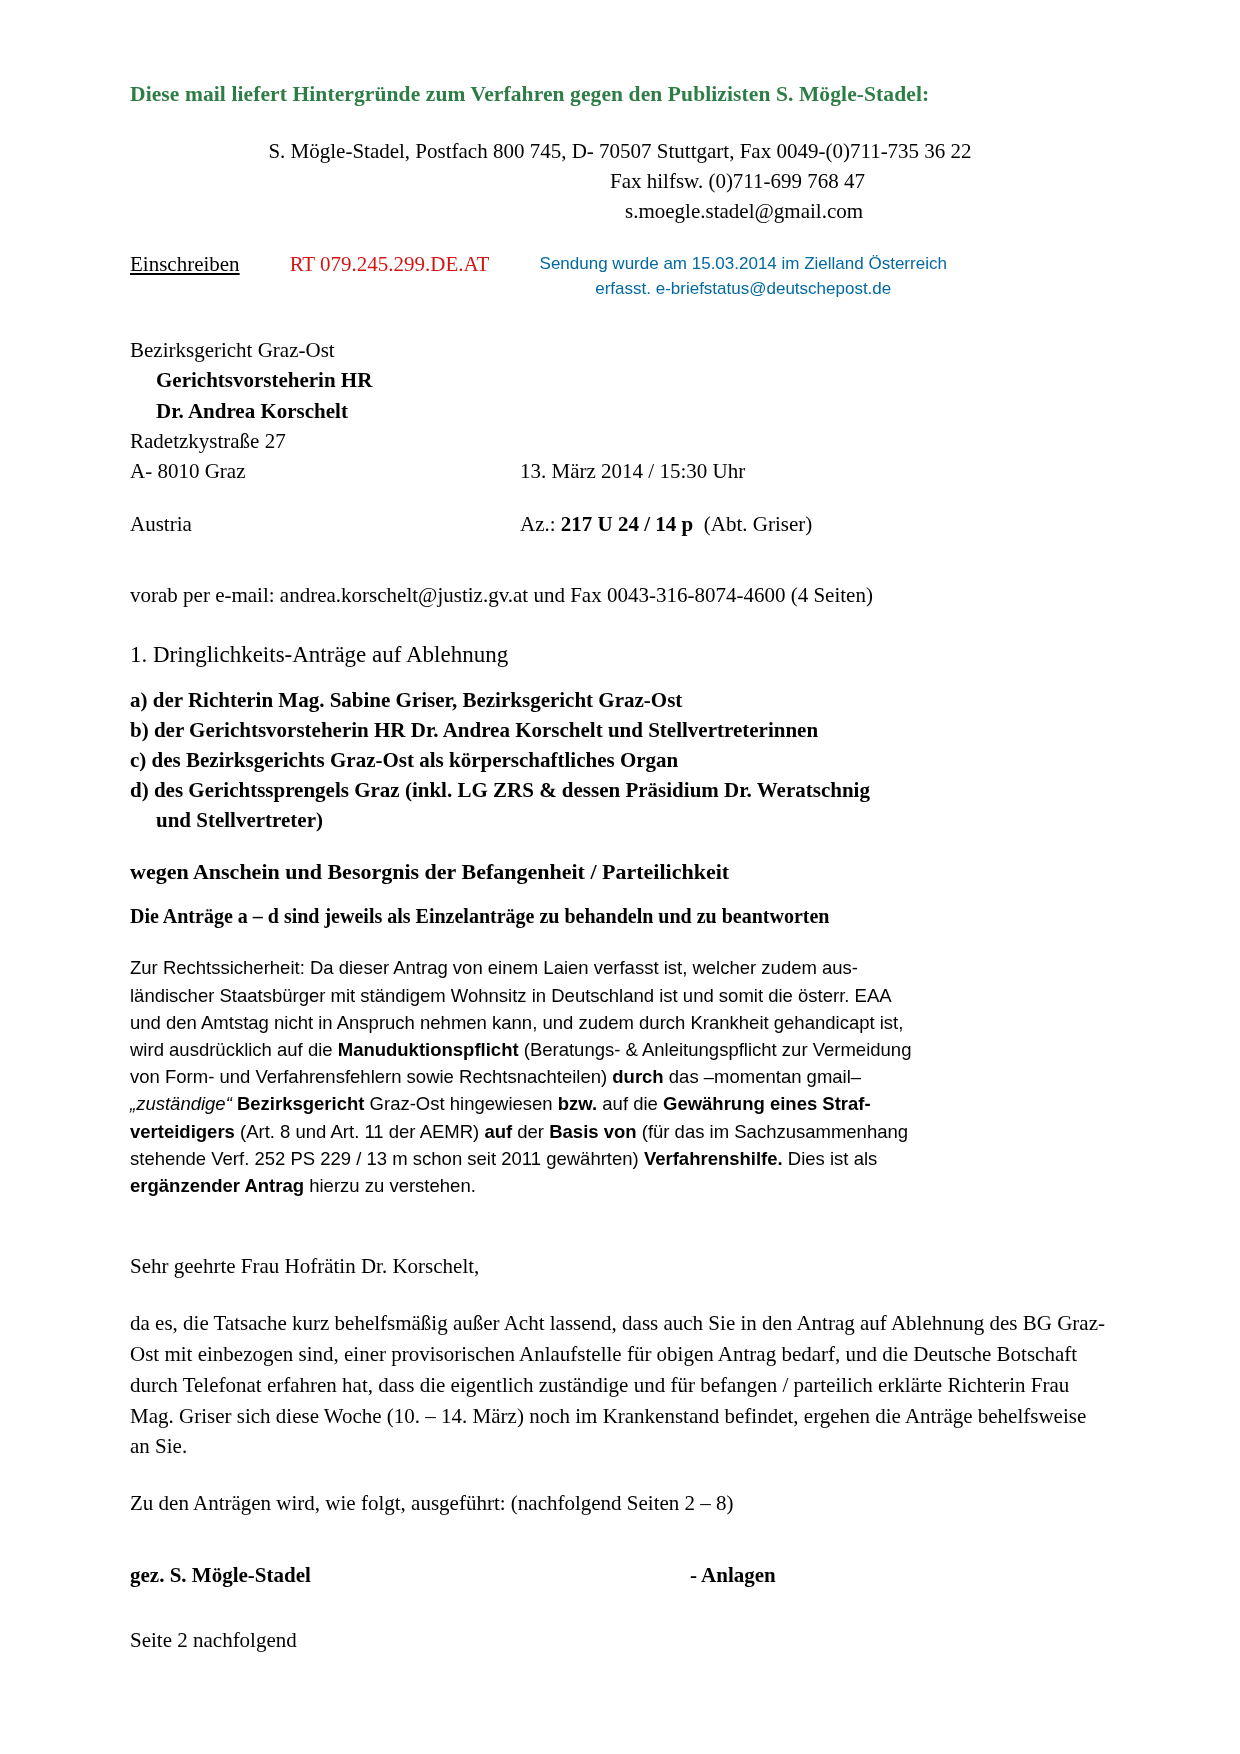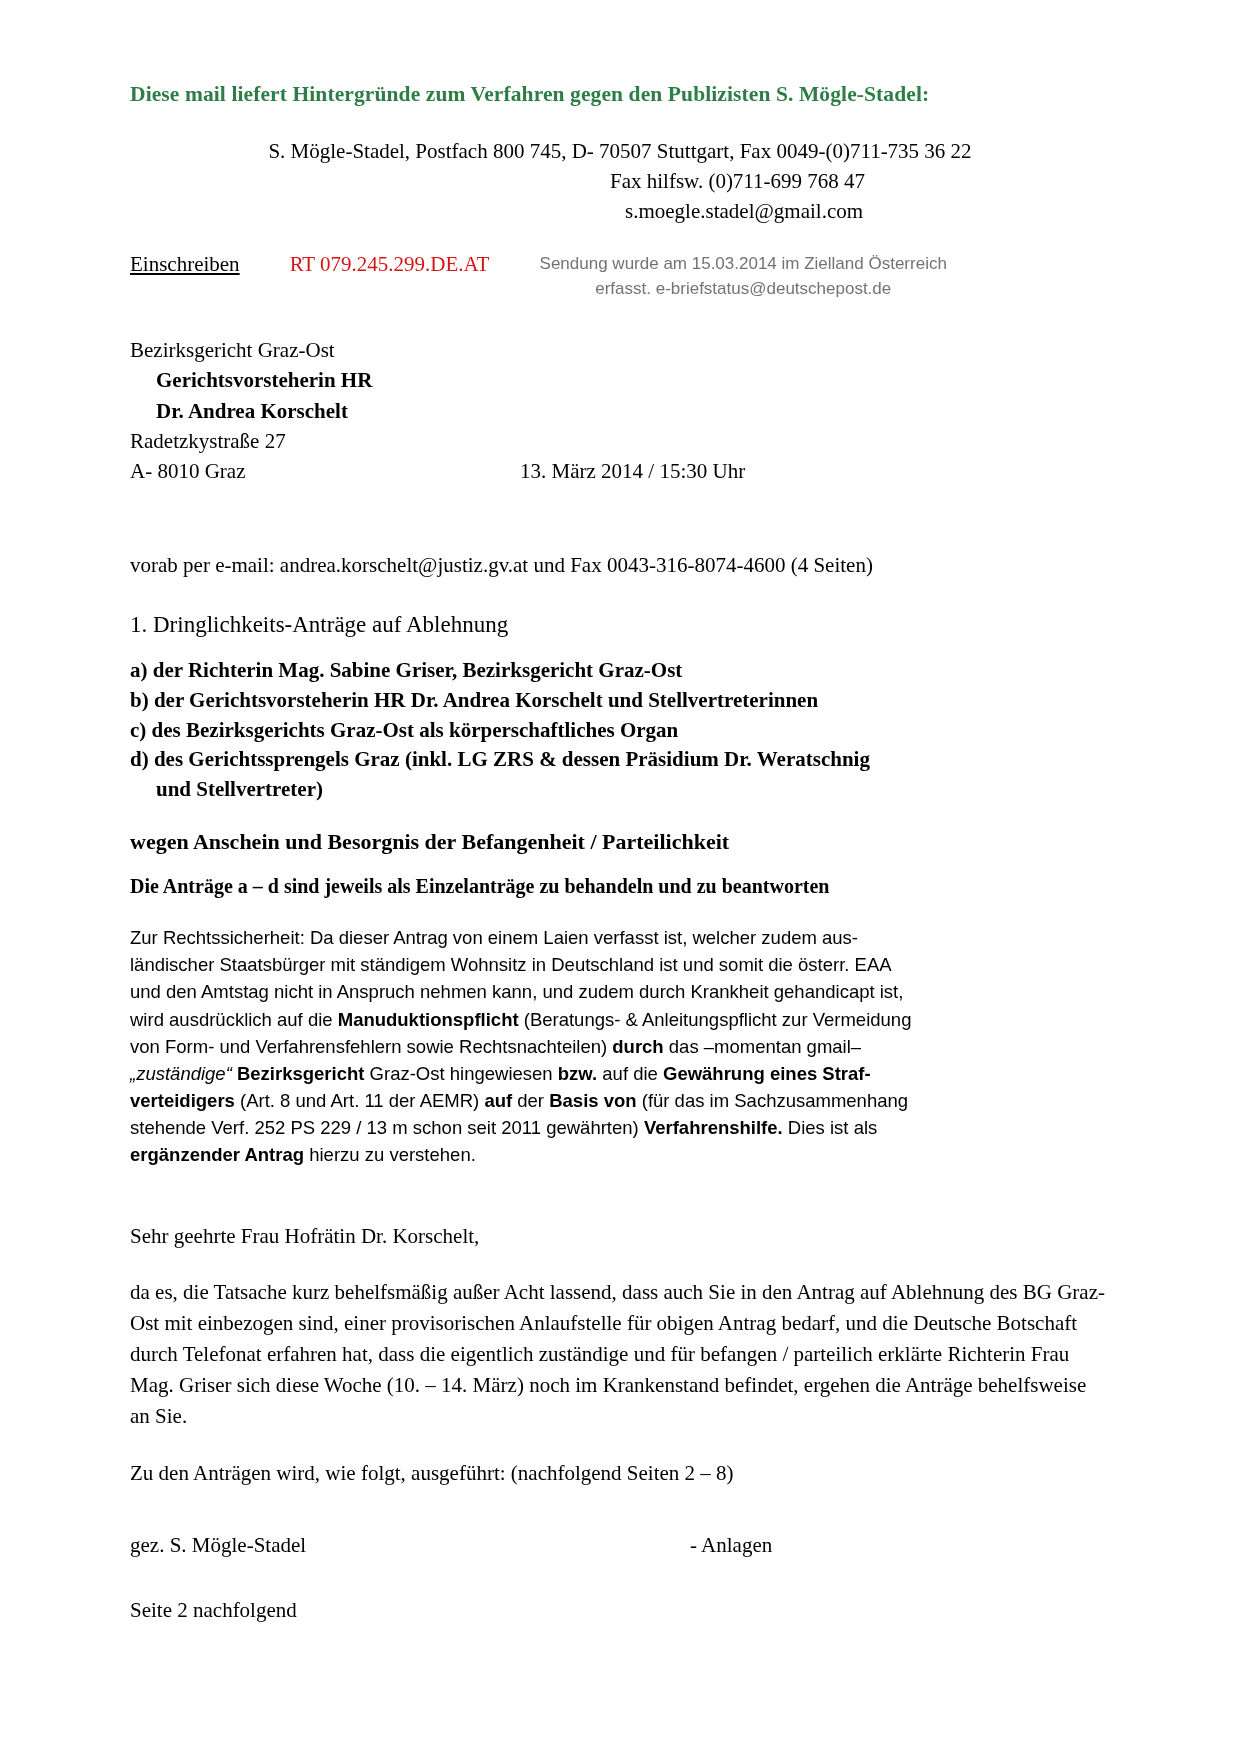--- a/index.html
+++ b/index.html
@@ -46,21 +46,21 @@
   .einschreiben-label {
     text-decoration: underline;
     white-space: nowrap;
   }
   .rt-code {
     color: #d41515;
     margin-left: 50px;
     white-space: nowrap;
   }
   .tracking-note {
-    color: #737373;
+    color: #0369a1;
     font-family: "Liberation Sans", sans-serif;
     font-size: 17px;
     line-height: 1.42;
     margin-left: 34px;
     text-align: center;
     max-width: 440px;
   }
 
   .court-block {
     font-size: 21px;
@@ -117,20 +117,21 @@
   .sans-para i { font-style: italic; }
   .serif-para {
     font-size: 21px;
     line-height: 1.47;
     margin-bottom: 26px;
   }
   .sign-row {
     display: flex;
     font-size: 21px;
     margin-top: 44px;
+    font-weight: bold;
   }
   .sign-row .left { width: 560px; }
   .footer-note {
     font-size: 21px;
     margin-top: 40px;
   }
 </style>
 </head>
 <body>
 
@@ -153,20 +154,26 @@
   <div class="court-block">
     <div>Bezirksgericht Graz-Ost</div>
     <div class="b">Gerichtsvorsteherin HR</div>
     <div class="b">Dr. Andrea Korschelt</div>
     <div>Radetzkystraße 27</div>
     <div class="two-col">
       <div class="left">A- 8010 Graz</div>
       <div class="right">13. März 2014 / 15:30 Uhr</div>
     </div>
     <div class="spacer-sm"></div>
+    <div class="two-col">
+      <div class="left">Austria</div>
+      <div class="right">
+        <span>Az.: </span><b>217 U 24 / 14 p</b><span>&nbsp;&nbsp;</span><span>(Abt. Griser)</span>
+      </div>
+    </div>
   </div>
 
   <div class="vorab">
     <span class="u">vorab</span><span> per e-mail:   andrea.korschelt@justiz.gv.at    und  Fax 0043-316-8074-4600 (4 Seiten)</span>
   </div>
 
   <h1 class="section-title">1. Dringlichkeits-Anträge auf Ablehnung</h1>
 
   <div class="list-bold">
     <div>a) der Richterin Mag. Sabine Griser, Bezirksgericht Graz-Ost</div>

